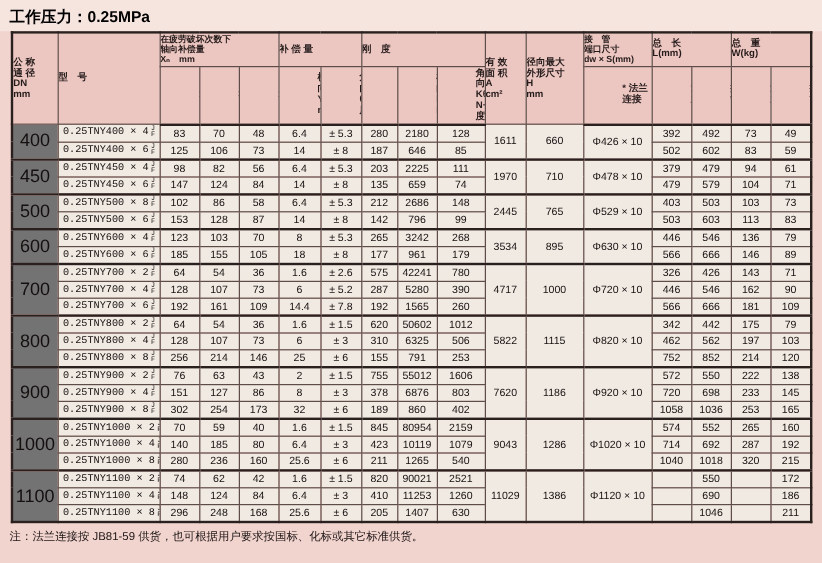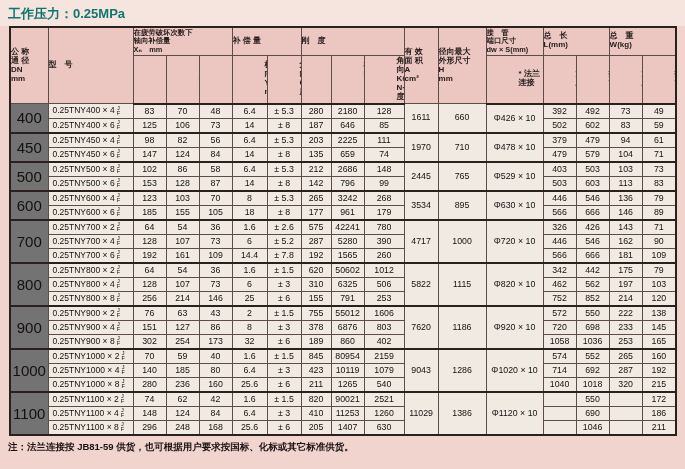--- a/index.html
+++ b/index.html
@@ -7,21 +7,21 @@
   body {
     width: 685px; height: 469px;
     background: #f2d4cf;
     font-family: "Liberation Sans", "DejaVu Sans", sans-serif;
     color: #17100f;
     overflow: hidden;
   }
   .titlebar {
     display: flex; justify-content: space-between; align-items: baseline;
     padding: 5px 10px 3px 8px;
-    font-size: 13px; font-weight: bold; color: #0f766e;
+    font-size: 13px; font-weight: bold; color: #000000;
     background: #f6e4df;
   }
   table.spec {
     border-collapse: collapse; table-layout: fixed;
     width: 667px; margin: 0 9px;
     border: 2px solid #2a211f;
   }
   th, td { border: 1px solid #5d4c48; overflow: hidden; }
   thead th {
     background: #ecc6c1;
@@ -33,28 +33,28 @@
   thead tr.hrow2 { height: 34px; }
   thead tr.hrow2 th { border-bottom: 2px solid #2a211f; padding-left: 32px; }
   th.small3 { font-size: 7.4px; }
   tbody td {
     height: 14px; background: #f1eae3;
     font-size: 8.8px; line-height: 13px; text-align: center;
     white-space: nowrap; padding: 0 1px; color: #15100f;
   }
   td.dn { background: #737373; font-size: 15px; }
   td.model { text-align: left; padding-left: 4px; }
-  .mwrap { display: flex; align-items: center; }
+  .mwrap { display: flex; align-items: flex-start; font-family: Liberation Mono, monospace; }
   .mtext { font-size: 8.5px; }
   .jf { display: inline-flex; flex-direction: column; margin-left: 2px;
         font-size: 5.6px; line-height: 5px; text-align: center; }
   tr.gs td { border-top: 2px solid #2a211f; }
   .footnote {
     padding: 5px 10px 0 8px;
-    font-size: 9.5px; font-weight: bold; color: #1b1413;
+    font-size: 9.5px; font-weight: normal; color: #1b1413;
   }
 </style>
 </head>
 <body>
 
 <div class="titlebar">
   <span>工作压力：0.25MPa</span>
 </div>
 
 <table class="spec">

